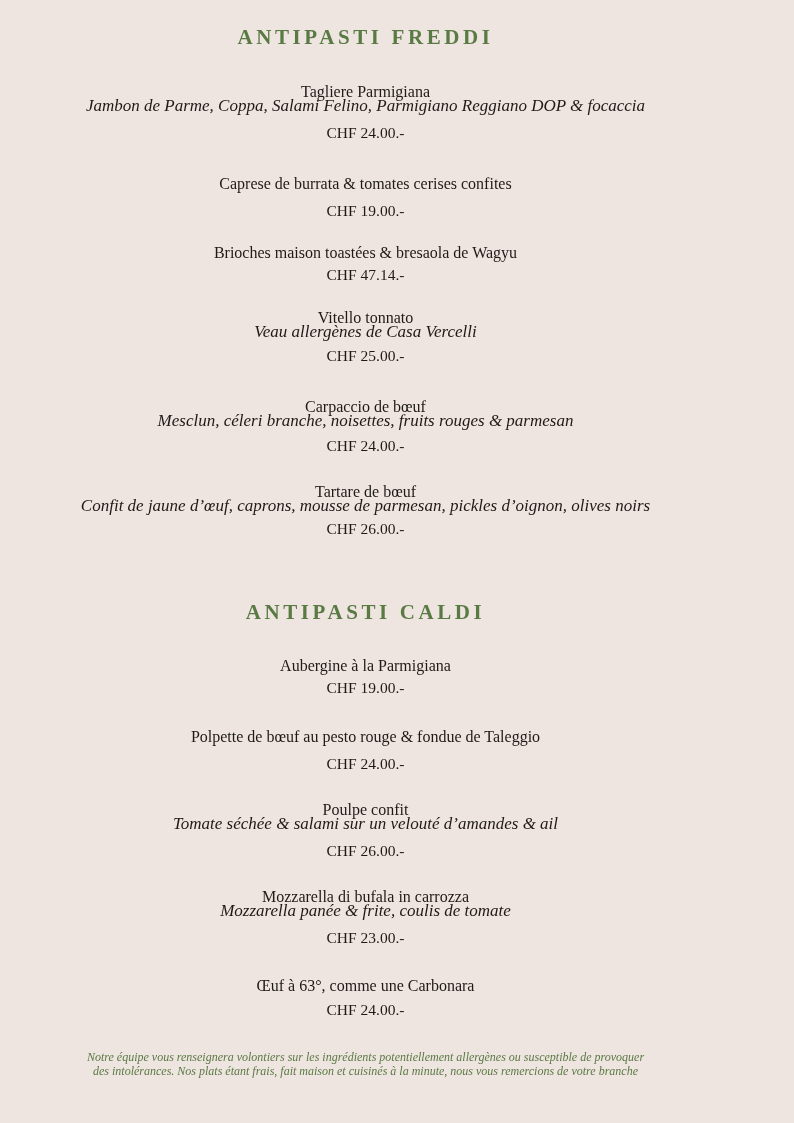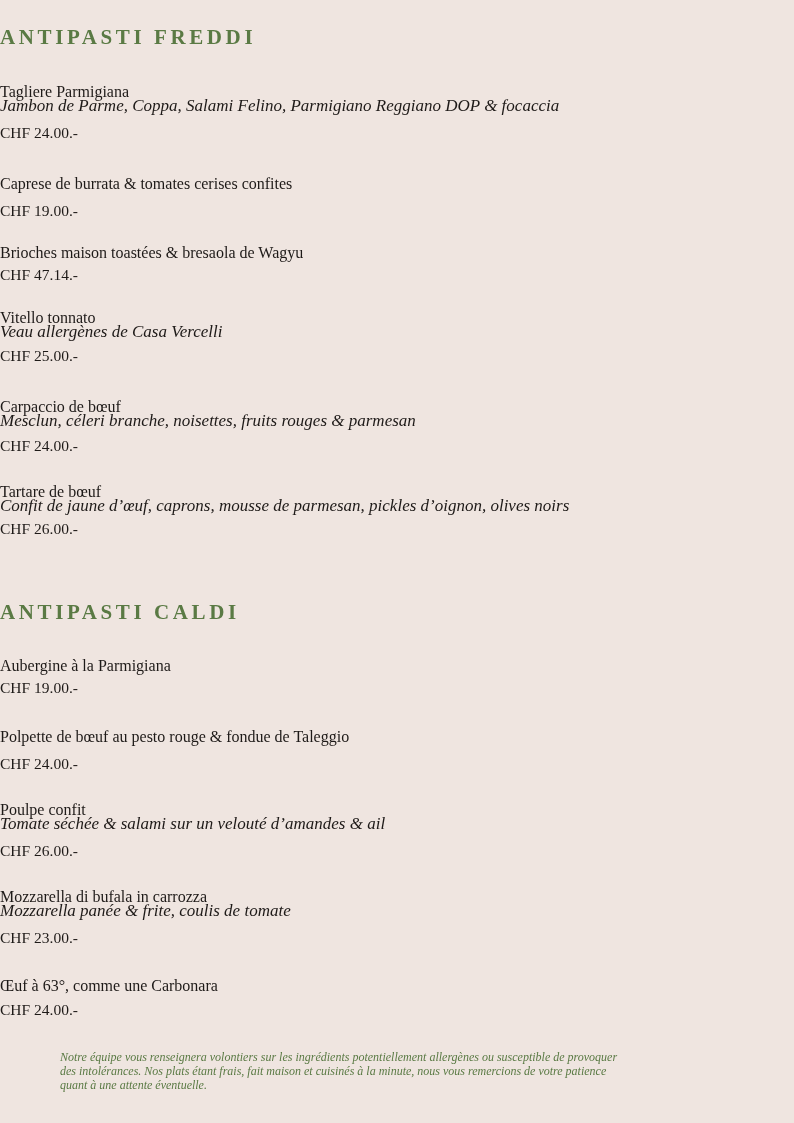--- a/index.html
+++ b/index.html
@@ -3,21 +3,21 @@
   <meta charset="utf-8">
   <style>
     html, body { margin: 0; padding: 0; }
     body {
       width: 794px; height: 1123px; overflow: hidden;
       background: #efe5e0;
       font-family: "Liberation Serif", "DejaVu Serif", serif;
       color: #1e1a18;
       position: relative;
     }
-    .abs { position: absolute; left: 0; width: 731px; text-align: left; }
+    .abs { position: absolute; left: 0; width: 731px; text-align: center; }
     .heading {
       font-size: 21px; font-weight: bold; letter-spacing: 3.6px;
       color: #5a7a44;
     }
     .name { font-size: 16px; line-height: 16px; }
     .desc { font-size: 17px; font-style: italic; line-height: 14px; }
     .price { font-size: 15.5px; line-height: 16px; }
     .footer {
       font-size: 12px; font-style: italic; line-height: 14px;
       color: #5a7a44; padding: 0 60px; box-sizing: border-box;
@@ -66,16 +66,15 @@
 
   <div class="abs name" style="top:889px">Mozzarella di bufala in carrozza</div>
   <div class="abs desc" style="top:904px">Mozzarella panée &amp; frite, coulis de tomate</div>
   <div class="abs price" style="top:930px">CHF 23.00.-</div>
 
   <div class="abs name" style="top:978px">Œuf à 63°, comme une Carbonara</div>
   <div class="abs price" style="top:1002px">CHF 24.00.-</div>
 
   <div class="abs footer" style="top:1050px">
     <div>Notre équipe vous renseignera volontiers sur les ingrédients potentiellement allergènes ou susceptible de provoquer</div>
-    <div>des intolérances. Nos plats étant frais, fait maison et cuisinés à la minute, nous vous remercions de votre patience</div>
-    <div>quant à une attente éventuelle.</div>
+    <div>des intolérances. Nos plats étant frais, fait maison et cuisinés à la minute, nous vous remercions de votre branche</div>
   </div>
 </div>
 
 </body></html>

